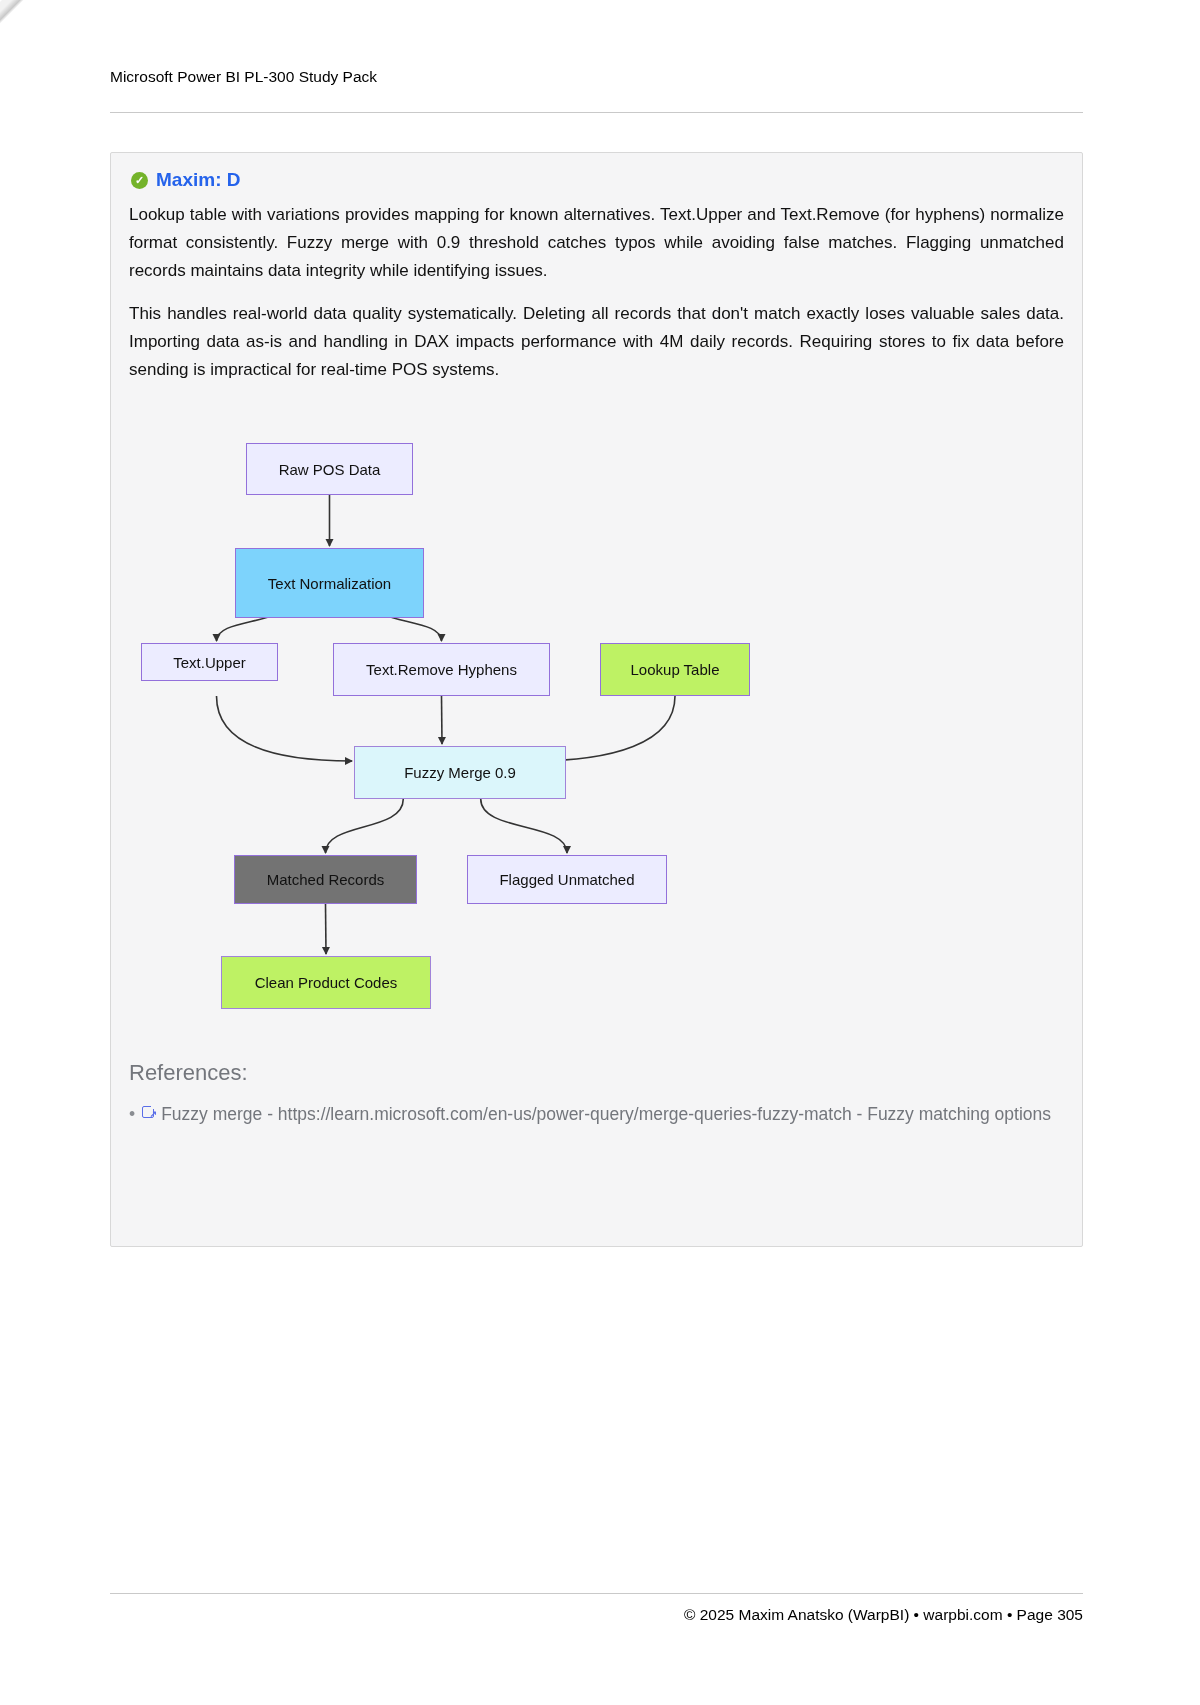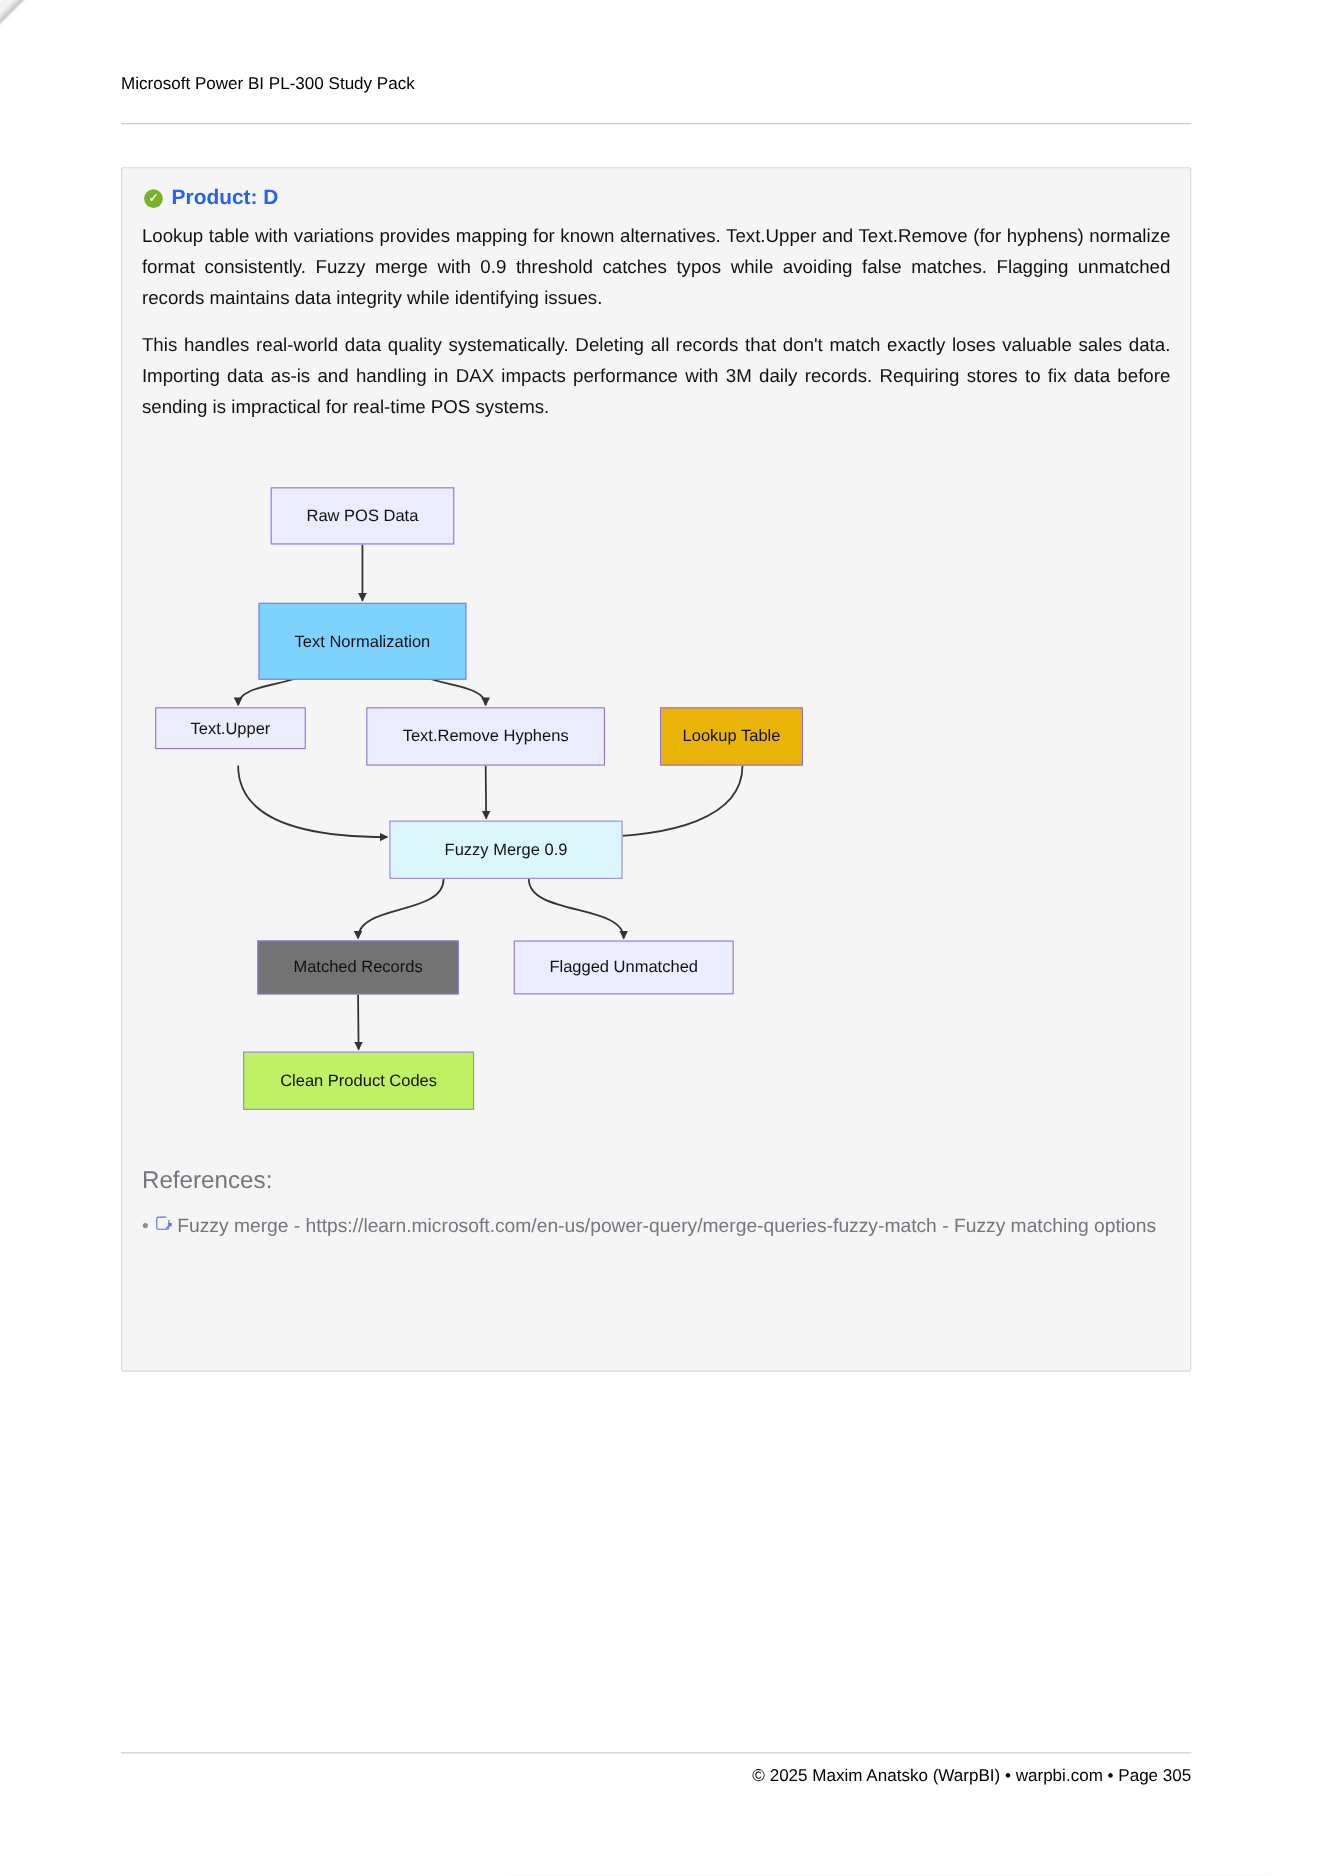--- a/index.html
+++ b/index.html
@@ -76,24 +76,24 @@
 <body>
 
 <div class="page-curl"></div>
 
 <div class="doc-header">Microsoft Power BI PL-300 Study Pack</div>
 <div class="header-rule"></div>
 
 <div class="answer-card">
   <div class="answer-heading" style="color: rgb(37, 99, 235);">
     <span class="check-icon" style="background: rgb(116, 179, 42);">✓</span>
-    <span>Product: D</span>
+    <span>Maxim: D</span>
   </div>
   <p class="body-par">Lookup table with variations provides mapping for known alternatives. Text.Upper and Text.Remove (for hyphens) normalize format consistently. Fuzzy merge with 0.9 threshold catches typos while avoiding false matches. Flagging unmatched records maintains data integrity while identifying issues.</p>
-  <p class="body-par">This handles real-world data quality systematically. Deleting all records that don't match exactly loses valuable sales data. Importing data as-is and handling in DAX impacts performance with 3M daily records. Requiring stores to fix data before sending is impractical for real-time POS systems.</p>
+  <p class="body-par">This handles real-world data quality systematically. Deleting all records that don't match exactly loses valuable sales data. Importing data as-is and handling in DAX impacts performance with 4M daily records. Requiring stores to fix data before sending is impractical for real-time POS systems.</p>
 
   <div class="flowchart">
     <svg class="fc-edges" viewBox="0 0 937 578" xmlns="http://www.w3.org/2000/svg">
       <defs>
         <marker id="arrow" markerWidth="9" markerHeight="9" refX="7" refY="4" orient="auto" markerUnits="userSpaceOnUse">
           <path d="M0,0 L8,4 L0,8 z" fill="#333333"></path>
         </marker>
       </defs>
       <g id="edge-group" fill="none">
           <path d="M 200.5 57 L 200.5 108" stroke="#333333" stroke-width="1.6" marker-end="url(#arrow)"></path>
@@ -105,21 +105,21 @@
           <path d="M 274.28 361 C 274.28 394.6, 196.5 383.4, 196.5 415" stroke="#333333" stroke-width="1.6" marker-end="url(#arrow)"></path>
           <path d="M 351.72 361 C 351.72 394.6, 438 383.4, 438 415" stroke="#333333" stroke-width="1.6" marker-end="url(#arrow)"></path>
           <path d="M 196.5 466 L 197 516" stroke="#333333" stroke-width="1.6" marker-end="url(#arrow)"></path>
         </g>
     </svg>
     <div id="node-layer">
         <div class="fc-node" style="left: 117px; top: 5px; width: 167px; height: 52px; background: rgb(236, 236, 255); border: 1px solid rgb(147, 112, 219);">Raw POS Data</div>
         <div class="fc-node" style="left: 106px; top: 110px; width: 189px; height: 70px; background: #7dd3fc; border: 1px solid rgb(147, 112, 219);">Text Normalization</div>
         <div class="fc-node" style="left: 12px; top: 205px; width: 137px; height: 38px; background: rgb(236, 236, 255); border: 1px solid rgb(147, 112, 219);">Text.Upper</div>
         <div class="fc-node" style="left: 204px; top: 205px; width: 217px; height: 53px; background: rgb(236, 236, 255); border: 1px solid rgb(147, 112, 219);">Text.Remove Hyphens</div>
-        <div class="fc-node" style="left: 471px; top: 205px; width: 130px; height: 53px; background: #eab308; border: 1px solid rgb(147, 112, 219);">Lookup Table</div>
+        <div class="fc-node" style="left: 471px; top: 205px; width: 150px; height: 53px; background: #bef264; border: 1px solid rgb(147, 112, 219);">Lookup Table</div>
         <div class="fc-node" style="left: 225px; top: 308px; width: 212px; height: 53px; background: rgb(219, 246, 251); border: 1px solid rgb(160, 131, 217);">Fuzzy Merge 0.9</div>
         <div class="fc-node" style="left: 105px; top: 417px; width: 183px; height: 49px; background: #737373; border: 1px solid rgb(147, 112, 219);">Matched Records</div>
         <div class="fc-node" style="left: 338px; top: 417px; width: 200px; height: 49px; background: rgb(236, 236, 255); border: 1px solid rgb(147, 112, 219);">Flagged Unmatched</div>
         <div class="fc-node" style="left: 92px; top: 518px; width: 210px; height: 53px; background: #bef264; border: 1px solid rgb(160, 131, 217);">Clean Product Codes</div>
       </div>
   </div>
 
   <div class="references">
     <p class="ref-label">References:</p>
     <div id="ref-list">

